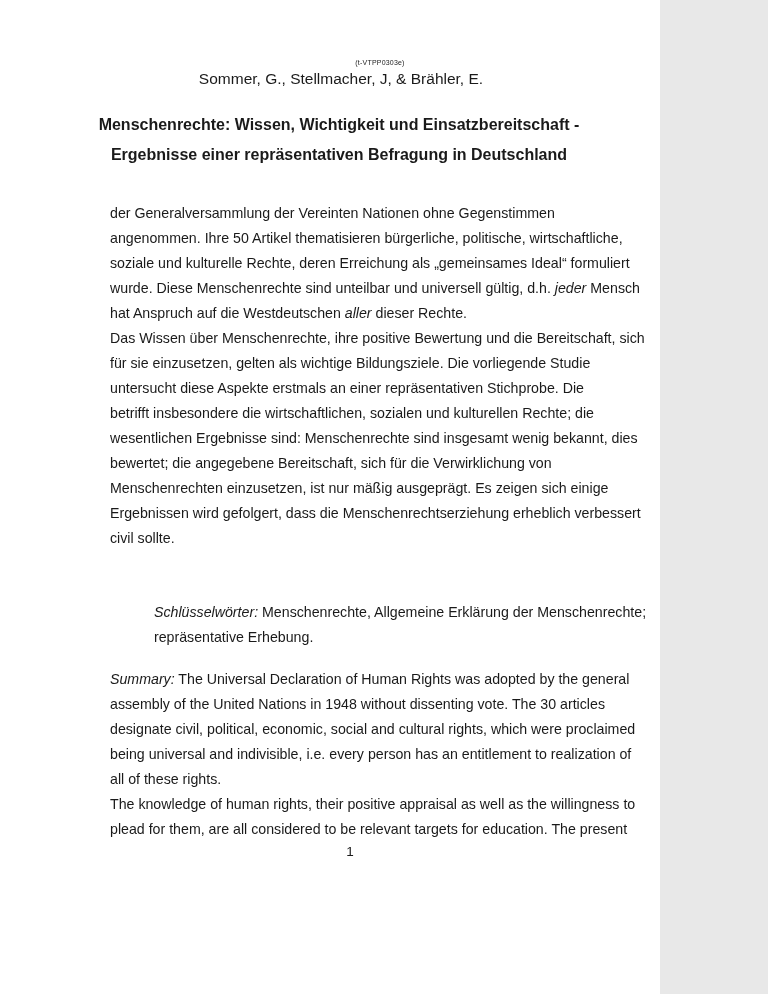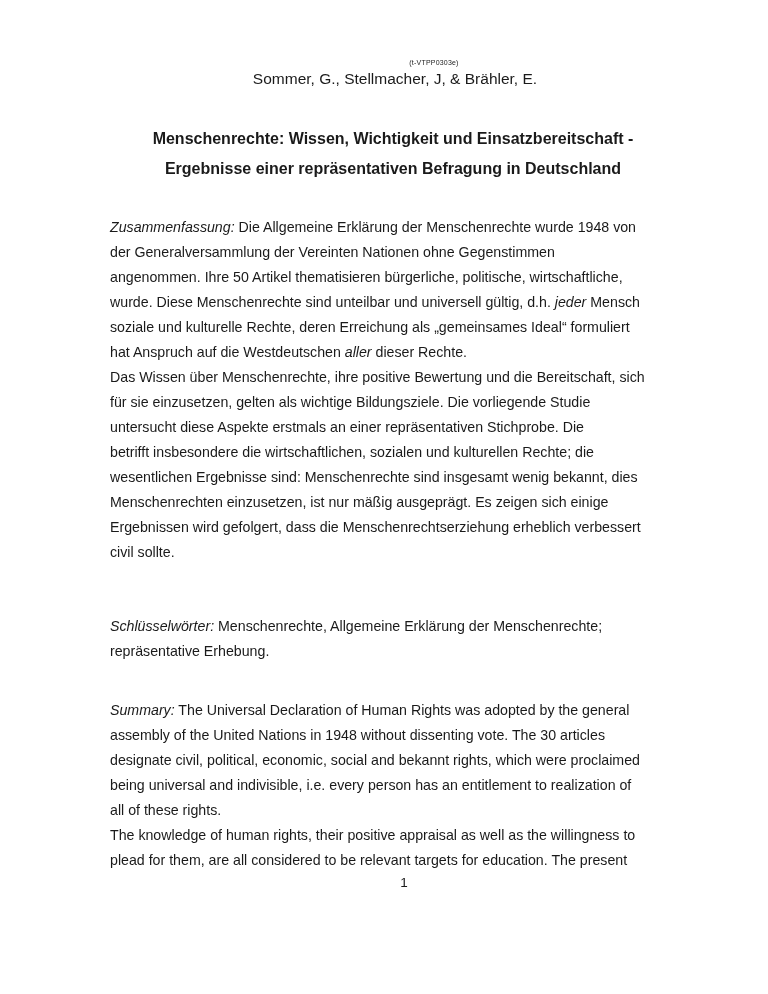--- a/index.html
+++ b/index.html
@@ -1,19 +1,19 @@
 <!DOCTYPE html>
 <html><head>
 <meta charset="utf-8">
 <style>
   * { margin: 0; padding: 0; box-sizing: border-box; }
   html, body { background: #e8e8e8; }
   .page {
     position: relative;
-    width: 768px;
+    width: 660px;
     height: 994px;
     background: #ffffff;
     color: #1a1a1a;
     font-family: "Liberation Sans", "DejaVu Sans", sans-serif;
     overflow: hidden;
   }
   .doc-id {
     padding-top: 59px;
     padding-left: 100px;
     text-align: center;
@@ -22,39 +22,39 @@
     color: #222;
   }
   .authors {
     margin-top: 3px;
     padding-left: 22px;
     text-align: center;
     font-size: 15.5px;
     line-height: 20px;
   }
   .title {
-    margin-top: 35px;
+    margin-top: 21px;
     padding-left: 18px;
     text-align: center;
     font-size: 16px;
     font-weight: bold;
     line-height: 30px;
   }
   .title .title-line { display: block; }
   .body-text {
     margin-top: 31px;
     margin-left: 110px;
     width: 652px;
     font-size: 14.2px;
     line-height: 25px;
   }
   .para .line { white-space: nowrap; }
   .para em { font-style: italic; }
-  .para.keywords { margin-top: 49px; }
-  .para.summary { margin-top: 34px; }
+  .para.keywords { margin-top: 49px; margin-left: 44px; }
+  .para.summary { margin-top: 17px; }
   .page-number {
     margin-top: 2px;
     padding-left: 40px;
     text-align: center;
     font-size: 13.5px;
   }
 </style>
 </head>
 <body>
 
@@ -63,45 +63,45 @@
 
   <div class="authors">Sommer, G., Stellmacher, J, &amp; Brähler, E.</div>
 
   <h1 class="title">
     <span class="title-line">Menschenrechte: Wissen, Wichtigkeit und Einsatzbereitschaft -</span>
     <span class="title-line">Ergebnisse einer repräsentativen Befragung in Deutschland</span>
   </h1>
 
   <div class="body-text">
     <div class="para">
-        <div class="line"><em>Zusammenfassung:</em><span> Die Allgemeine Erklärung der Menschenrechte wurde 1948 von</span></div>
         <div class="line"><span>der Generalversammlung der Vereinten Nationen ohne Gegenstimmen</span></div>
         <div class="line"><span>angenommen. Ihre 50 Artikel thematisieren bürgerliche, politische, wirtschaftliche,</span></div>
+        <div class="line"><span>soziale und kulturelle Rechte, deren Erreichung als „gemeinsames Ideal“ formuliert</span></div>
         <div class="line"><span>wurde. Diese Menschenrechte sind unteilbar und universell gültig, d.h. </span><em>jeder</em><span> Mensch</span></div>
-        <div class="line"><span>soziale und kulturelle Rechte, deren Erreichung als „gemeinsames Ideal“ formuliert</span></div>
         <div class="line"><span>hat Anspruch auf die Westdeutschen </span><em>aller</em><span> dieser Rechte.</span></div>
         <div class="line"><span>Das Wissen über Menschenrechte, ihre positive Bewertung und die Bereitschaft, sich</span></div>
         <div class="line"><span>für sie einzusetzen, gelten als wichtige Bildungsziele. Die vorliegende Studie</span></div>
         <div class="line"><span>untersucht diese Aspekte erstmals an einer repräsentativen Stichprobe. Die</span></div>
         <div class="line"><span>betrifft insbesondere die wirtschaftlichen, sozialen und kulturellen Rechte; die</span></div>
         <div class="line"><span>wesentlichen Ergebnisse sind: Menschenrechte sind insgesamt wenig bekannt, dies</span></div>
+        <div class="line"><span>bewertet; die angegebene Bereitschaft, sich für die Verwirklichung von</span></div>
         <div class="line"><span>Menschenrechten einzusetzen, ist nur mäßig ausgeprägt. Es zeigen sich einige</span></div>
         <div class="line"><span>Ergebnissen wird gefolgert, dass die Menschenrechtserziehung erheblich verbessert</span></div>
         <div class="line"><span>civil sollte.</span></div>
       </div>
 
     <div class="para keywords">
         <div class="line"><em>Schlüsselwörter:</em><span> Menschenrechte, Allgemeine Erklärung der Menschenrechte;</span></div>
         <div class="line"><span>repräsentative Erhebung.</span></div>
       </div>
 
     <div class="para summary">
         <div class="line"><em>Summary:</em><span> The Universal Declaration of Human Rights was adopted by the general</span></div>
         <div class="line"><span>assembly of the United Nations in 1948 without dissenting vote. The 30 articles</span></div>
-        <div class="line"><span>designate civil, political, economic, social and bekannt rights, which were proclaimed</span></div>
+        <div class="line"><span>designate civil, political, economic, social and cultural rights, which were proclaimed</span></div>
         <div class="line"><span>being universal and indivisible, i.e. every person has an entitlement to realization of</span></div>
         <div class="line"><span>all of these rights.</span></div>
         <div class="line"><span>The knowledge of human rights, their positive appraisal as well as the willingness to</span></div>
         <div class="line"><span>plead for them, are all considered to be relevant targets for education. The present</span></div>
       </div>
   </div>
 
   <div class="page-number">1</div>
 </div>
 

